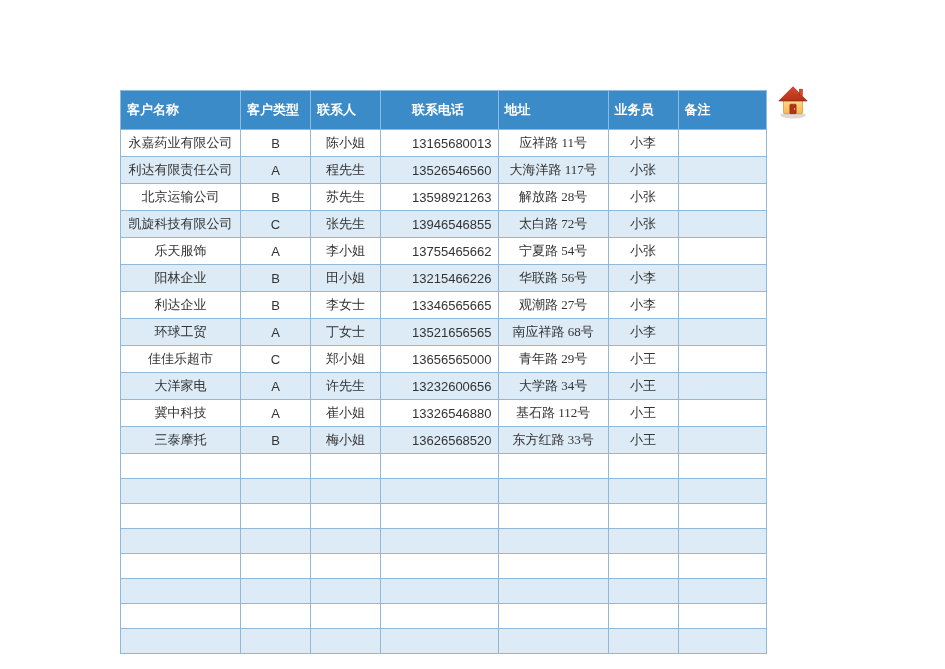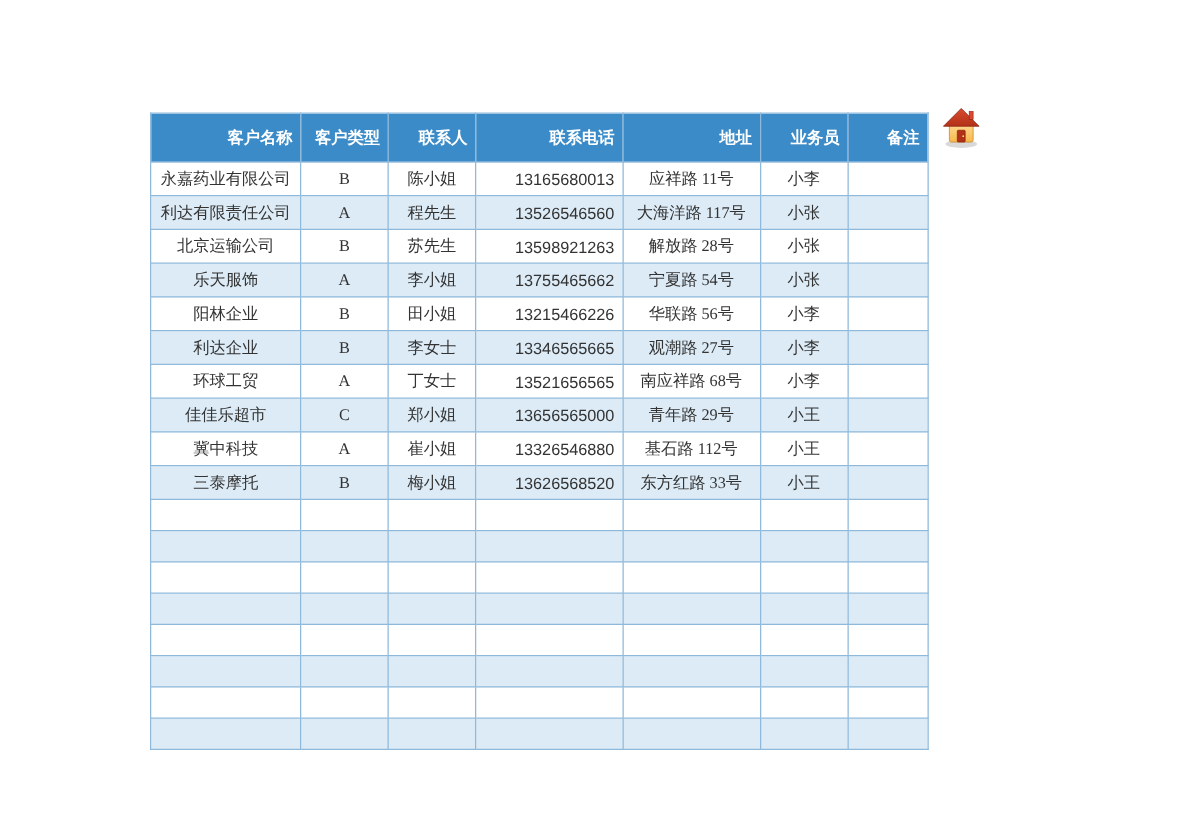--- a/index.html
+++ b/index.html
@@ -15,46 +15,46 @@
       display: inline-block;
     }
     table {
       border-collapse: collapse;
       background: #ffffff;
     }
     th {
       background: #3a8bc8;
       color: #ffffff;
       font-weight: bold;
-      text-align: right;
+      text-align: left;
       padding: 10px 6px;
       border: 1px solid #8fb9db;
       font-size: 13px;
     }
     td {
       border: 1px solid #8fb9db;
       padding: 4px 6px;
       text-align: center;
       height: 22px;
       font-size: 13px;
       color: #333;
     }
     tbody tr:nth-child(odd) td {
       background: #ffffff;
     }
     tbody tr:nth-child(even) td {
       background: #dcebf6;
     }
     .col-name { width: 120px; }
-    .col-type { width: 70px; font-family: Liberation Serif, serif; }
+    .col-type { width: 70px; }
     .col-contact { width: 70px; margin-top: 12px; }
     .col-phone { width: 90px; padding-left: 31px; }
     .col-address { width: 110px; font-family: Liberation Serif, serif; }
     .col-sales { width: 70px; margin-top: 30px; }
-    .col-remark { width: 64px; }
+    .col-remark { width: 88px; }
 
     .home-icon {
       position: absolute;
       right: -45px;
       top: -8px;
       width: 38px;
       height: 38px;
       cursor: pointer;
     }
     .home-icon svg { width: 100%; height: 100%; }
@@ -120,20 +120,29 @@
         <tr>
           <td class="col-name">北京运输公司</td>
           <td class="col-type">B</td>
           <td class="col-contact">苏先生</td>
           <td class="col-phone">13598921263</td>
           <td class="col-address">解放路 28号</td>
           <td class="col-sales">小张</td>
           <td class="col-remark"></td>
         </tr>
         <tr>
+          <td class="col-name">凯旋科技有限公司</td>
+          <td class="col-type">C</td>
+          <td class="col-contact">张先生</td>
+          <td class="col-phone">13946546855</td>
+          <td class="col-address">太白路 72号</td>
+          <td class="col-sales">小张</td>
+          <td class="col-remark"></td>
+        </tr>
+        <tr>
           <td class="col-name">乐天服饰</td>
           <td class="col-type">A</td>
           <td class="col-contact">李小姐</td>
           <td class="col-phone">13755465662</td>
           <td class="col-address">宁夏路 54号</td>
           <td class="col-sales">小张</td>
           <td class="col-remark"></td>
         </tr>
         <tr>
           <td class="col-name">阳林企业</td>
@@ -165,20 +174,29 @@
         <tr>
           <td class="col-name">佳佳乐超市</td>
           <td class="col-type">C</td>
           <td class="col-contact">郑小姐</td>
           <td class="col-phone">13656565000</td>
           <td class="col-address">青年路 29号</td>
           <td class="col-sales">小王</td>
           <td class="col-remark"></td>
         </tr>
         <tr>
+          <td class="col-name">大洋家电</td>
+          <td class="col-type">A</td>
+          <td class="col-contact">许先生</td>
+          <td class="col-phone">13232600656</td>
+          <td class="col-address">大学路 34号</td>
+          <td class="col-sales">小王</td>
+          <td class="col-remark"></td>
+        </tr>
+        <tr>
           <td class="col-name">冀中科技</td>
           <td class="col-type">A</td>
           <td class="col-contact">崔小姐</td>
           <td class="col-phone">13326546880</td>
           <td class="col-address">基石路 112号</td>
           <td class="col-sales">小王</td>
           <td class="col-remark"></td>
         </tr>
         <tr>
           <td class="col-name">三泰摩托</td>

